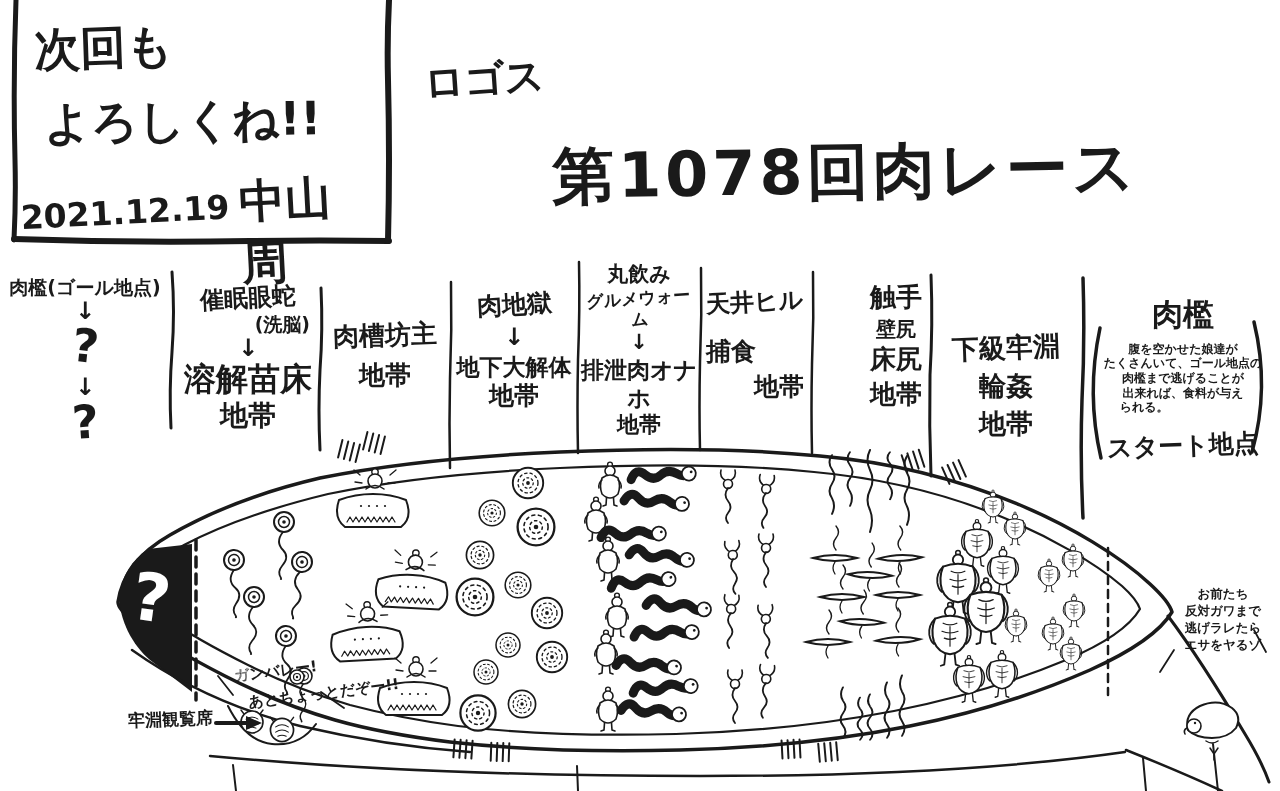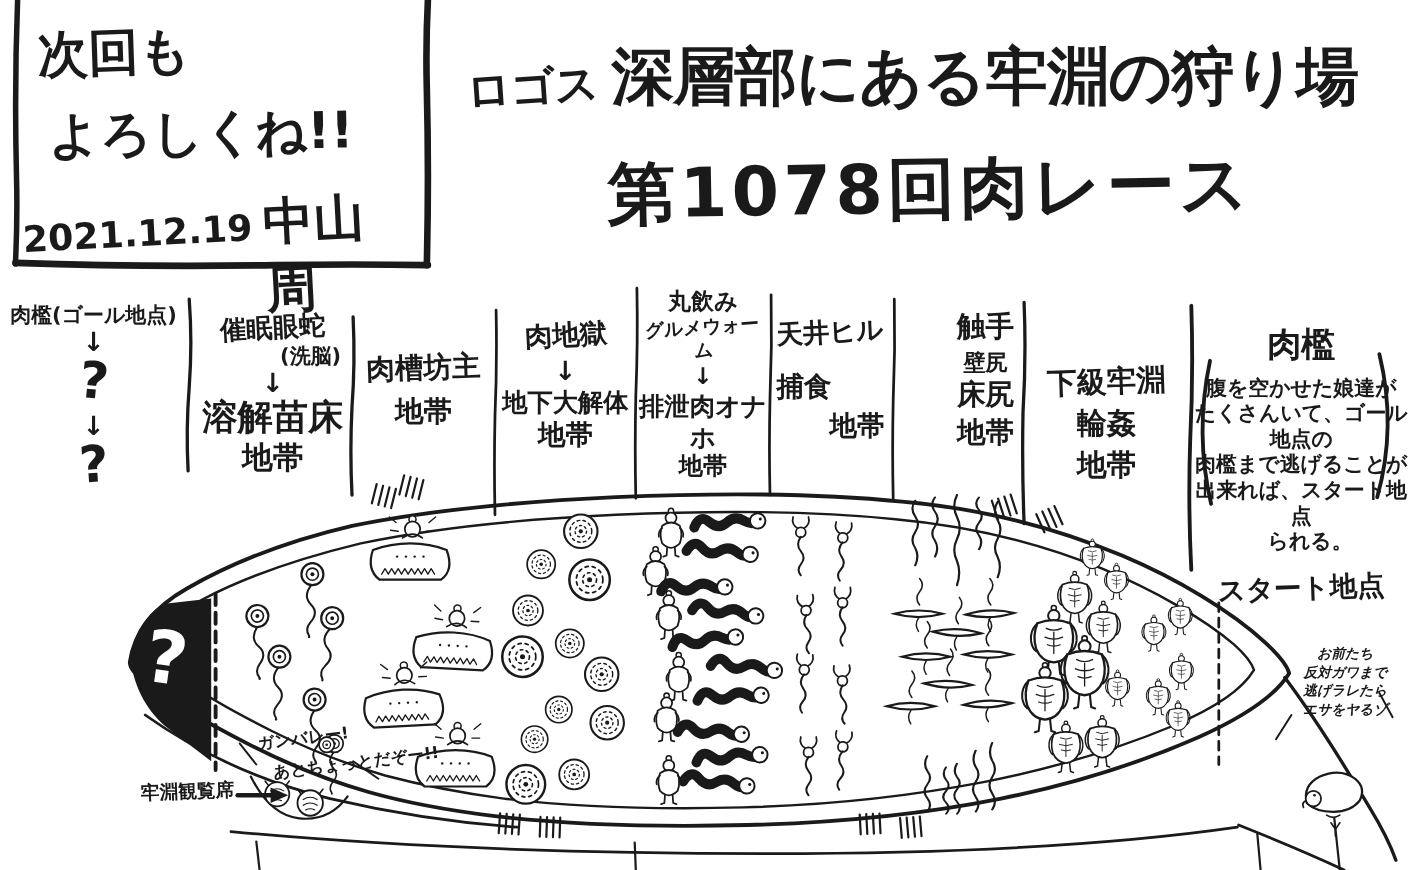--- a/index.html
+++ b/index.html
@@ -8,21 +8,21 @@
   .art{position:absolute;left:0;top:0;}
   .ln{fill:none;stroke:#1a1a1a;stroke-linecap:round;stroke-linejoin:round;}
   .fw{fill:#ffffff;stroke:#1a1a1a;}
   .fb{fill:#1a1a1a;stroke:none;}
   .abs{position:absolute;}
   .zone{position:absolute;display:flex;flex-direction:column;align-items:center;
         text-align:center;line-height:1.25;}
   .zone div{line-height:1.22;}
   .title-row{position:absolute;display:flex;align-items:flex-start;letter-spacing:-1px;white-space:nowrap;}
   .whiteq{color:#ffffff;}
-  .descbox{line-height:1.55;font-size:19px;}
+  .descbox{line-height:1.55;font-size:12px;}
 </style>
 </head>
 <body>
 
 <div class="stage">
 
 <svg class="art" width="1280" height="791" viewBox="0 0 1280 791">
   <defs>
     <g id="snake">
       <circle class="fw" r="10" stroke-width="2"></circle>
@@ -315,21 +315,20 @@
   <div style="font-size:46px;transform:rotate(-2deg);">次回も</div>
   <div style="font-size:46px;margin-top:14px;margin-left:10px;transform:rotate(-1deg);">よろしくね!!</div>
   <div style="display:flex;align-items:baseline;gap:10px;margin-top:22px;margin-left:-12px;transform:rotate(-3deg);">
     <span style="font-size:33px;">2021.12.19</span>
     <span style="font-size:46px;">中山 周</span>
   </div>
 </div>
 
 <div class="title-row" style="left:424px;top:32px;">
   <span style="font-size:40px;margin-top:20px;transform:rotate(-4deg);">ロゴス</span>
-  <span style="font-size:57px;margin-left:12px;">深層部にある牢淵の狩り場</span>
 </div>
 <div class="abs" style="left:552px;top:130px;font-size:62px;letter-spacing:4px;white-space:nowrap;transform:rotate(-1deg);">第1078回肉レース</div>
 
 <div class="zone" style="left:0px;top:276px;width:170px;">
   <div style="font-size:19px;">肉檻(ゴール地点)</div>
   <div style="font-size:24px;line-height:1;">↓</div>
   <div style="font-size:46px;line-height:1;transform:rotate(6deg);">?</div>
   <div style="font-size:24px;line-height:1;margin-top:6px;">↓</div>
   <div style="font-size:46px;line-height:1;transform:rotate(-4deg);">?</div>
 </div>
@@ -380,33 +379,33 @@
   <div style="font-size:27px;margin-top:5px;">輪姦</div>
   <div style="font-size:27px;margin-top:5px;">地帯</div>
 </div>
 
 <div class="zone" style="left:1086px;top:296px;width:194px;">
   <div style="font-size:31px;">肉檻</div>
   <div class="descbox" style="margin-top:8px;">
     <div>腹を空かせた娘達が</div>
     <div>たくさんいて、ゴール地点の</div>
     <div>肉檻まで逃げることが</div>
-    <div>出来れば、スタート地点</div>
-    <div style="text-align:center;margin-left:16px;">られる。</div>
+    <div>出来れば、食料が与え</div>
+    <div style="text-align:left;margin-left:16px;">られる。</div>
   </div>
   <div style="font-size:25px;margin-top:16px;transform:rotate(-2deg);white-space:nowrap;">スタート地点</div>
 </div>
 
 <div class="abs whiteq" style="left:132px;top:566px;font-size:66px;line-height:1;transform:rotate(8deg);">?</div>
 
 <div class="abs" style="left:128px;top:708px;font-size:17px;transform:rotate(-2deg);">牢淵観覧席</div>
 
 <div class="abs" style="left:234px;top:662px;font-size:15px;transform:rotate(-7deg);">ガンバレー!</div>
 <div class="abs" style="left:248px;top:684px;font-size:15px;transform:rotate(-7deg);">あとちょっとだぞー!!</div>
 
-<div class="abs" style="left:1170px;top:586px;width:106px;font-size:12.5px;line-height:1.35;text-align:center;font-style:italic;">
+<div class="abs" style="left:1170px;top:586px;width:106px;font-size:12.5px;line-height:1.35;text-align:center;">
   <div>お前たち</div>
   <div>反対ガワまで</div>
   <div>逃げラレたら</div>
   <div>エサをヤるゾ</div>
 </div>
 
 </div>
 
 </body></html>

